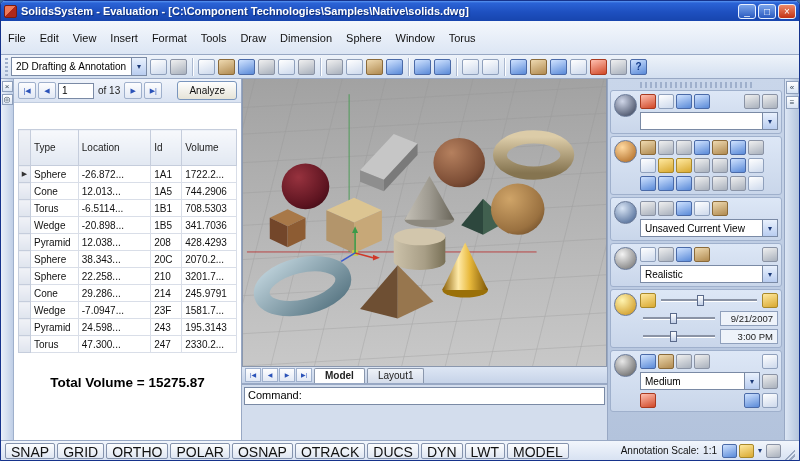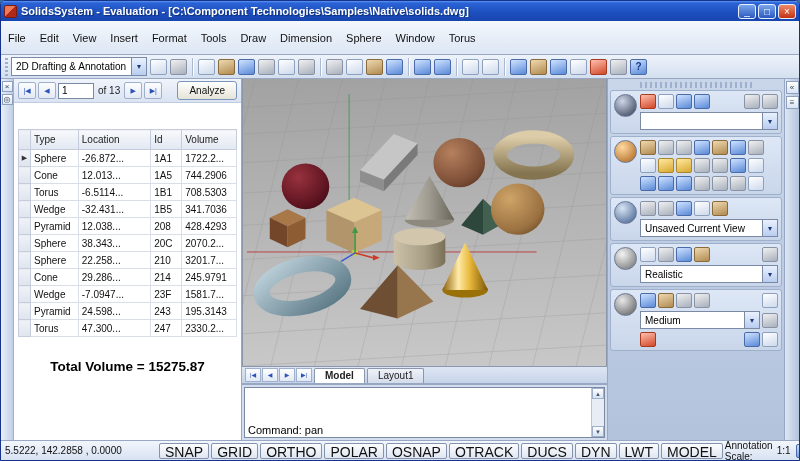--- a/index.html
+++ b/index.html
@@ -52,21 +52,21 @@
   .pcontent { flex:1; display:flex; flex-direction:column; background:#fff; min-width:0; }
   .recnav { height:24px; flex:none; display:flex; align-items:center; gap:2px; padding:2px 4px;
     background:linear-gradient(#f0f4fb,#dae3f2); border-bottom:1px solid #c0ccdf; }
   .nbtn { height:17px; min-width:18px; font-size:7px; color:#2a52b8; background:linear-gradient(#fdfdfe,#e2e9f5);
     border:1px solid #9fb0cc; border-radius:2px; }
   .recfield { width:36px; height:16px; border:1px solid #7a8aa5; font-size:10px; padding:0 3px; }
   .oflabel { font-size:10px; margin:0 2px; color:#222; }
   .analyze { margin-left:auto; height:19px; padding:0 11px; font-size:10px; color:#111;
     background:linear-gradient(#fefefe,#e6e4d8); border:1px solid #7a96bd; border-radius:3px; }
   table.grid { border-collapse:collapse; margin:26px 4px 0 4px; font-size:10px; background:#fff; table-layout:fixed; }
-  .grid th { background:linear-gradient(#f7f9fc,#e2e8f2); border:1px solid #c5cddc; font-weight:normal; height:17px; padding:4px 3px; text-align:left; color:#222; }
+  .grid th { background:linear-gradient(#f7f9fc,#e2e8f2); border:1px solid #c5cddc; font-weight:normal; height:17px; padding:12px 3px; text-align:left; color:#222; }
   .grid td { border:1px solid #d9dee8; height:17px; padding:0 3px; white-space:nowrap; overflow:hidden; color:#111; }
   .grid .sel { width:15px; background:linear-gradient(#f0f2f7,#dfe4ee); border:1px solid #c5cddc; text-align:center; font-size:7px; color:#333; padding:0; }
   .cw-type{width:50px}.cw-loc{width:85px}.cw-id{width:34px}.cw-vol{width:58px}
   .total { margin-top:22px; text-align:center; font-size:13.5px; font-weight:bold; color:#000; }
 
   
   .center { flex:1; display:flex; flex-direction:column; min-width:0; }
   .viewport { flex:1; position:relative; border:1px solid #8a97ad; border-top:none; overflow:hidden; background:#b0b0b0; }
   .viewport svg { position:absolute; inset:0; width:100%; height:100%; }
   .tabsrow { height:17px; flex:none; display:flex; align-items:flex-end; background:linear-gradient(#dde6f4,#c6d3e8); border-bottom:1px solid #98a8c4; padding-left:2px; }
@@ -224,21 +224,21 @@
             <tr>
                 <td class="sel"></td>
                 <td>Torus</td>
                 <td>-6.5114...</td>
                 <td>1B1</td>
                 <td>708.5303</td>
               </tr>
             <tr>
                 <td class="sel"></td>
                 <td>Wedge</td>
-                <td>-32.431...</td>
+                <td>-20.898...</td>
                 <td>1B5</td>
                 <td>341.7036</td>
               </tr>
             <tr>
                 <td class="sel"></td>
                 <td>Pyramid</td>
                 <td>12.038...</td>
                 <td>208</td>
                 <td>428.4293</td>
               </tr>
@@ -415,28 +415,22 @@
       </div>
       <div class="tabsrow">
         <span class="tarrow">|◀</span>
         <span class="tarrow">◀</span>
         <span class="tarrow">▶</span>
         <span class="tarrow">▶|</span>
         <span class="tab active">Model</span>
         <span class="tab">Layout1</span>
       </div>
       <div class="cmdwrap">
-        <div class="cmdhist">
-          <div class="chlines">
-            <div>Command: pan</div>
-          </div>
-          <div class="vscroll">
-            <span class="sarrow">▲</span>
-            <span class="sarrow">▼</span>
-          </div>
+        <div class="cmdin">
+          <span>Command:</span>
         </div>
       </div>
     </div>
 
     <div class="dash">
       <div class="dmain">
         <div class="dgrip"></div>
 
         <div class="dpanel">
           <span class="pround pr-nav"></span>
@@ -518,20 +512,44 @@
               <span class="spacer"></span>
               <span class="di ic-gray"></span>
             </div>
             <div class="combo dcombo">
               <span class="cval">Realistic</span>
               <span class="arrow">▾</span>
             </div>
           </div>
         </div>
 
+        <div class="dpanel">
+          <span class="pround pr-light"></span>
+          <div class="dbody">
+            <div class="drow">
+              <span class="di ic-yellow"></span>
+              <span class="slider">
+                  <span class="knob"></span>
+                </span>
+              <span class="di ic-yellow"></span>
+            </div>
+            <div class="drow">
+              <span class="slider">
+                  <span class="knob"></span>
+                </span>
+              <span class="lfield">9/21/2007</span>
+            </div>
+            <div class="drow">
+              <span class="slider">
+                  <span class="knob"></span>
+                </span>
+              <span class="lfield">3:00 PM</span>
+            </div>
+          </div>
+        </div>
 
         <div class="dpanel">
           <span class="pround pr-render"></span>
           <div class="dbody">
             <div class="drow">
               <span class="di ic-blue"></span>
               <span class="di ic-tan"></span>
               <span class="di ic-gray"></span>
               <span class="di ic-gray"></span>
               <span class="spacer"></span>
@@ -554,21 +572,20 @@
         </div>
       </div>
       <div class="dedge">
         <span class="debtn">«</span>
         <span class="debtn">≡</span>
       </div>
     </div>
   </div>
 
   <div class="statusbar">
-    <span class="coords">5.5222,  142.2858 ,  0.0000</span>
     <button class="tgl">SNAP</button>
     <button class="tgl">GRID</button>
     <button class="tgl">ORTHO</button>
     <button class="tgl">POLAR</button>
     <button class="tgl">OSNAP</button>
     <button class="tgl">OTRACK</button>
     <button class="tgl">DUCS</button>
     <button class="tgl">DYN</button>
     <button class="tgl">LWT</button>
     <button class="tgl">MODEL</button>

